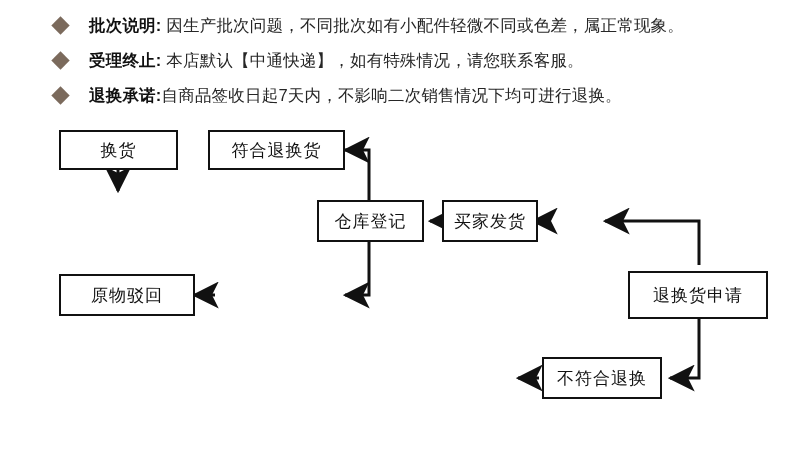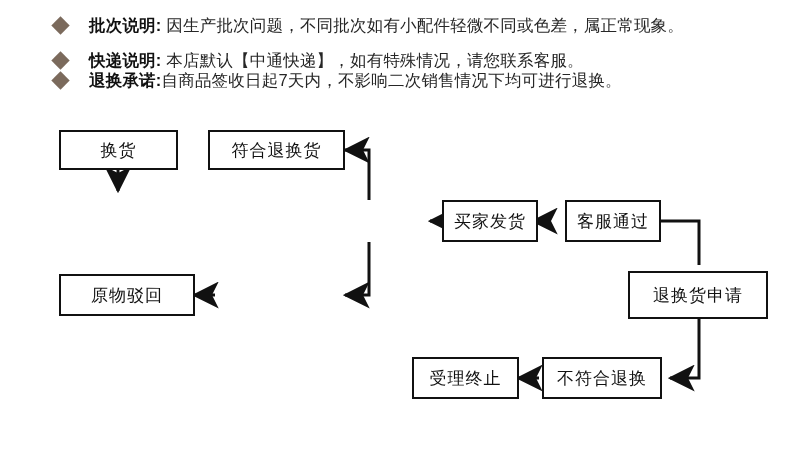--- a/index.html
+++ b/index.html
@@ -29,21 +29,21 @@
   }
   .notice-row {
     position: absolute;
     left: 42px;
     display: flex;
     align-items: center;
     white-space: nowrap;
   }
   .notice-row.r0 { top: 13px; }
   .notice-row.r1 { top: 48px; }
-  .notice-row.r2 { top: 68px; text-align: center; }
+  .notice-row.r2 { top: 83px; text-align: center; }
 
   .diamond {
     width: 13px;
     height: 13px;
     background: #7b6a5c;
     transform: rotate(45deg);
     flex: 0 0 auto;
     margin-right: 22px;
   }
   .notice-text {
@@ -95,21 +95,21 @@
 
   <div class="notices">
 
     <div class="notice-row r0">
       <span class="diamond"></span>
       <span class="notice-text"><span class="notice-label">批次说明:</span><span> 因生产批次问题，不同批次如有小配件轻微不同或色差，属正常现象。</span></span>
     </div>
 
     <div class="notice-row r1">
       <span class="diamond"></span>
-      <span class="notice-text"><span class="notice-label">快递说明:</span><span> 本店默认【中通快递】，如有特殊情况，请您联系客服。</span></span>
+      <span class="notice-text"><span class="notice-label">受理终止:</span><span> 本店默认【中通快递】，如有特殊情况，请您联系客服。</span></span>
     </div>
 
     <div class="notice-row r2">
       <span class="diamond"></span>
       <span class="notice-text"><span class="notice-label">退换承诺:</span><span>自商品签收日起7天内，不影响二次销售情况下均可进行退换。</span></span>
     </div>
 
   </div>
 
   <div class="flow">
@@ -194,22 +194,21 @@
         <path d="M203,295 L182,295" stroke="#111111" stroke-width="3" fill="none" marker-end="url(#ah)"></path>
 
         <path d="M687,313 L687,378 L658,378" stroke="#111111" stroke-width="3" fill="none" marker-end="url(#ah)"></path>
 
         <path d="M527,378 L506,378" stroke="#111111" stroke-width="3" fill="none" marker-end="url(#ah)"></path>
       </g>
     </svg>
 
     <div class="node" style="left:47px;  top:130px; width:119px; height:40px;">换货</div>
     <div class="node" style="left:196px; top:130px; width:137px; height:40px;font-family:Liberation Serif, serif;">符合退换货</div>
+    <div class="node" style="left:305px; top:200px; width:107px; height:42px;">仓库登记</div>
     <div class="node" style="left:430px; top:200px; width:96px;  height:42px;">买家发货</div>
-    <div class="node" style="left:553px; top:200px; width:96px;  height:42px;">客服通过</div>
     <div class="node" style="left:47px;  top:274px; width:136px; height:42px;">原物驳回</div>
     <div class="node" style="left:616px; top:271px; width:140px; height:48px;">退换货申请</div>
-    <div class="node" style="left:400px; top:357px; width:107px; height:42px;">受理终止</div>
     <div class="node" style="left:530px; top:357px; width:120px; height:42px;">不符合退换</div>
 
   </div>
 
 </div>
 
 </body></html>

